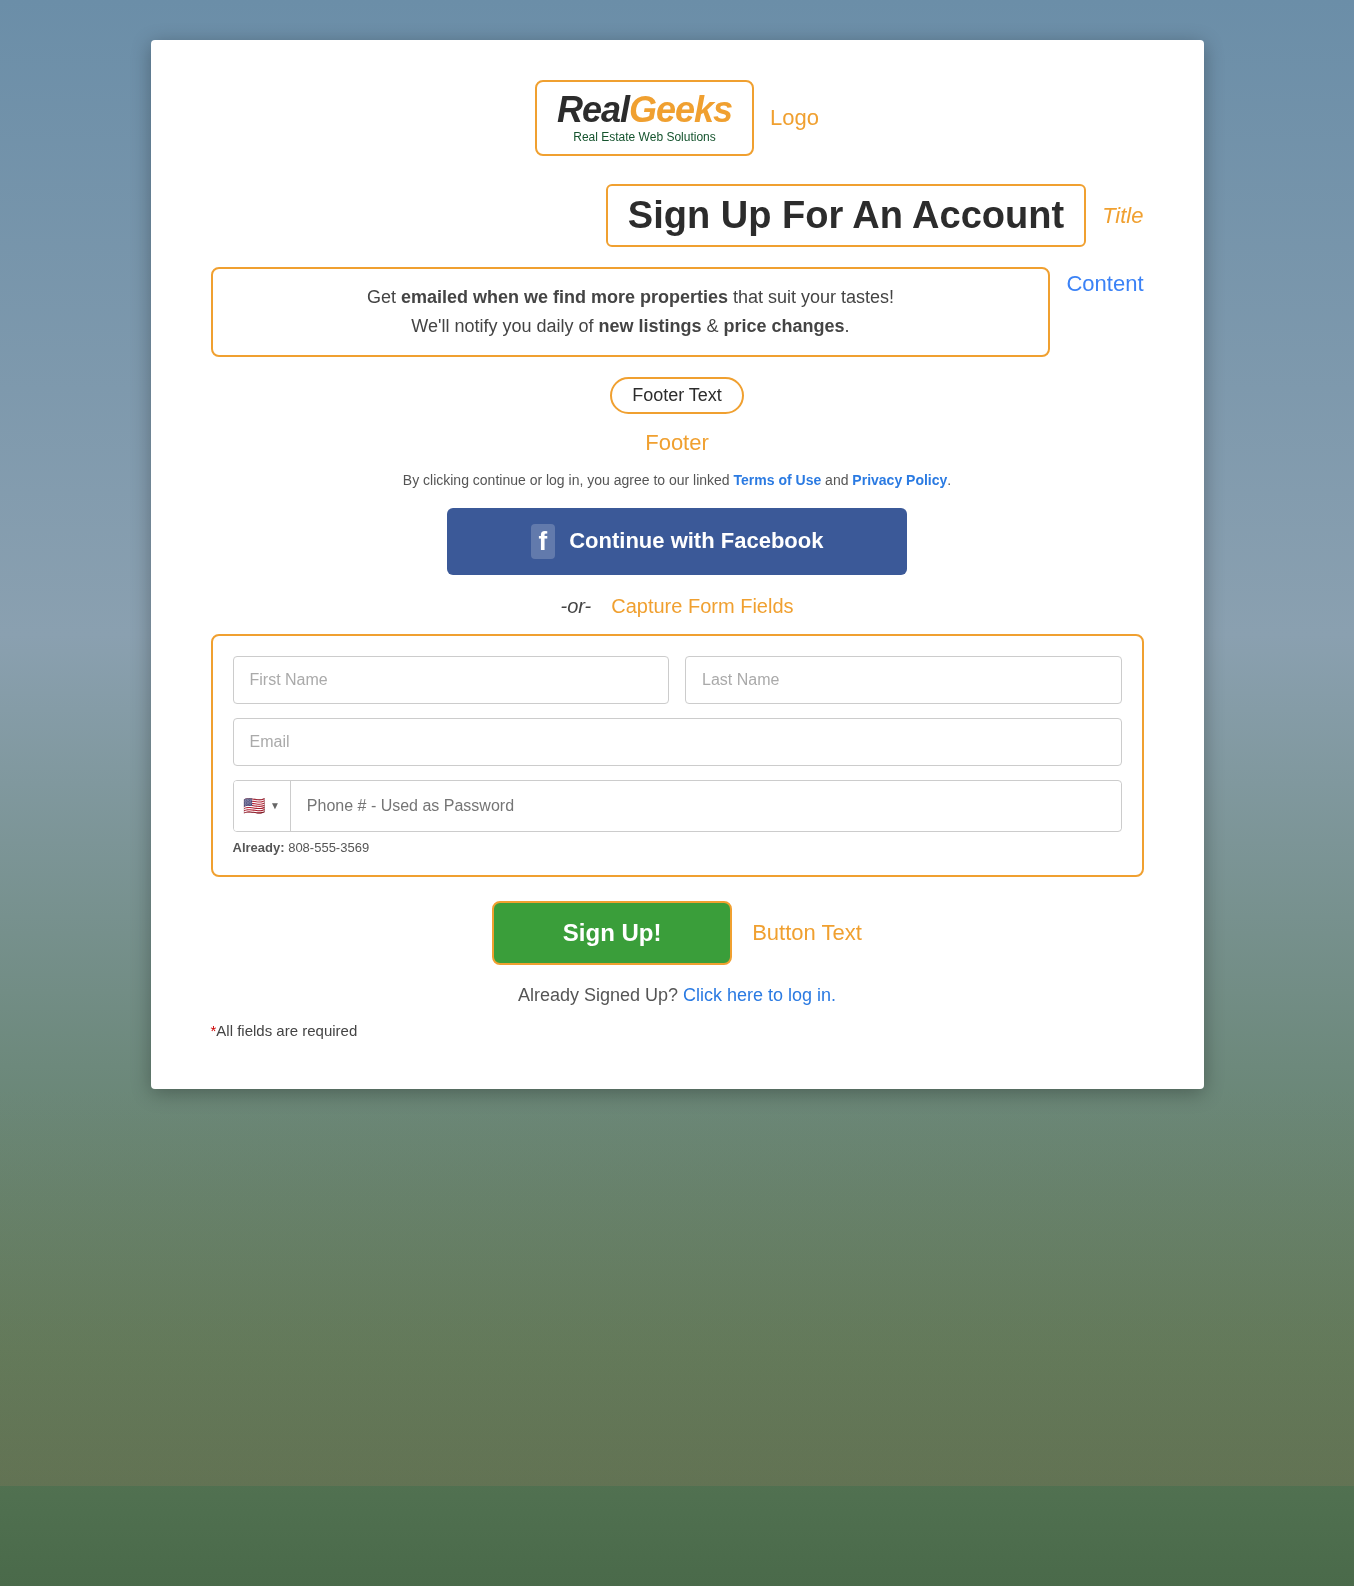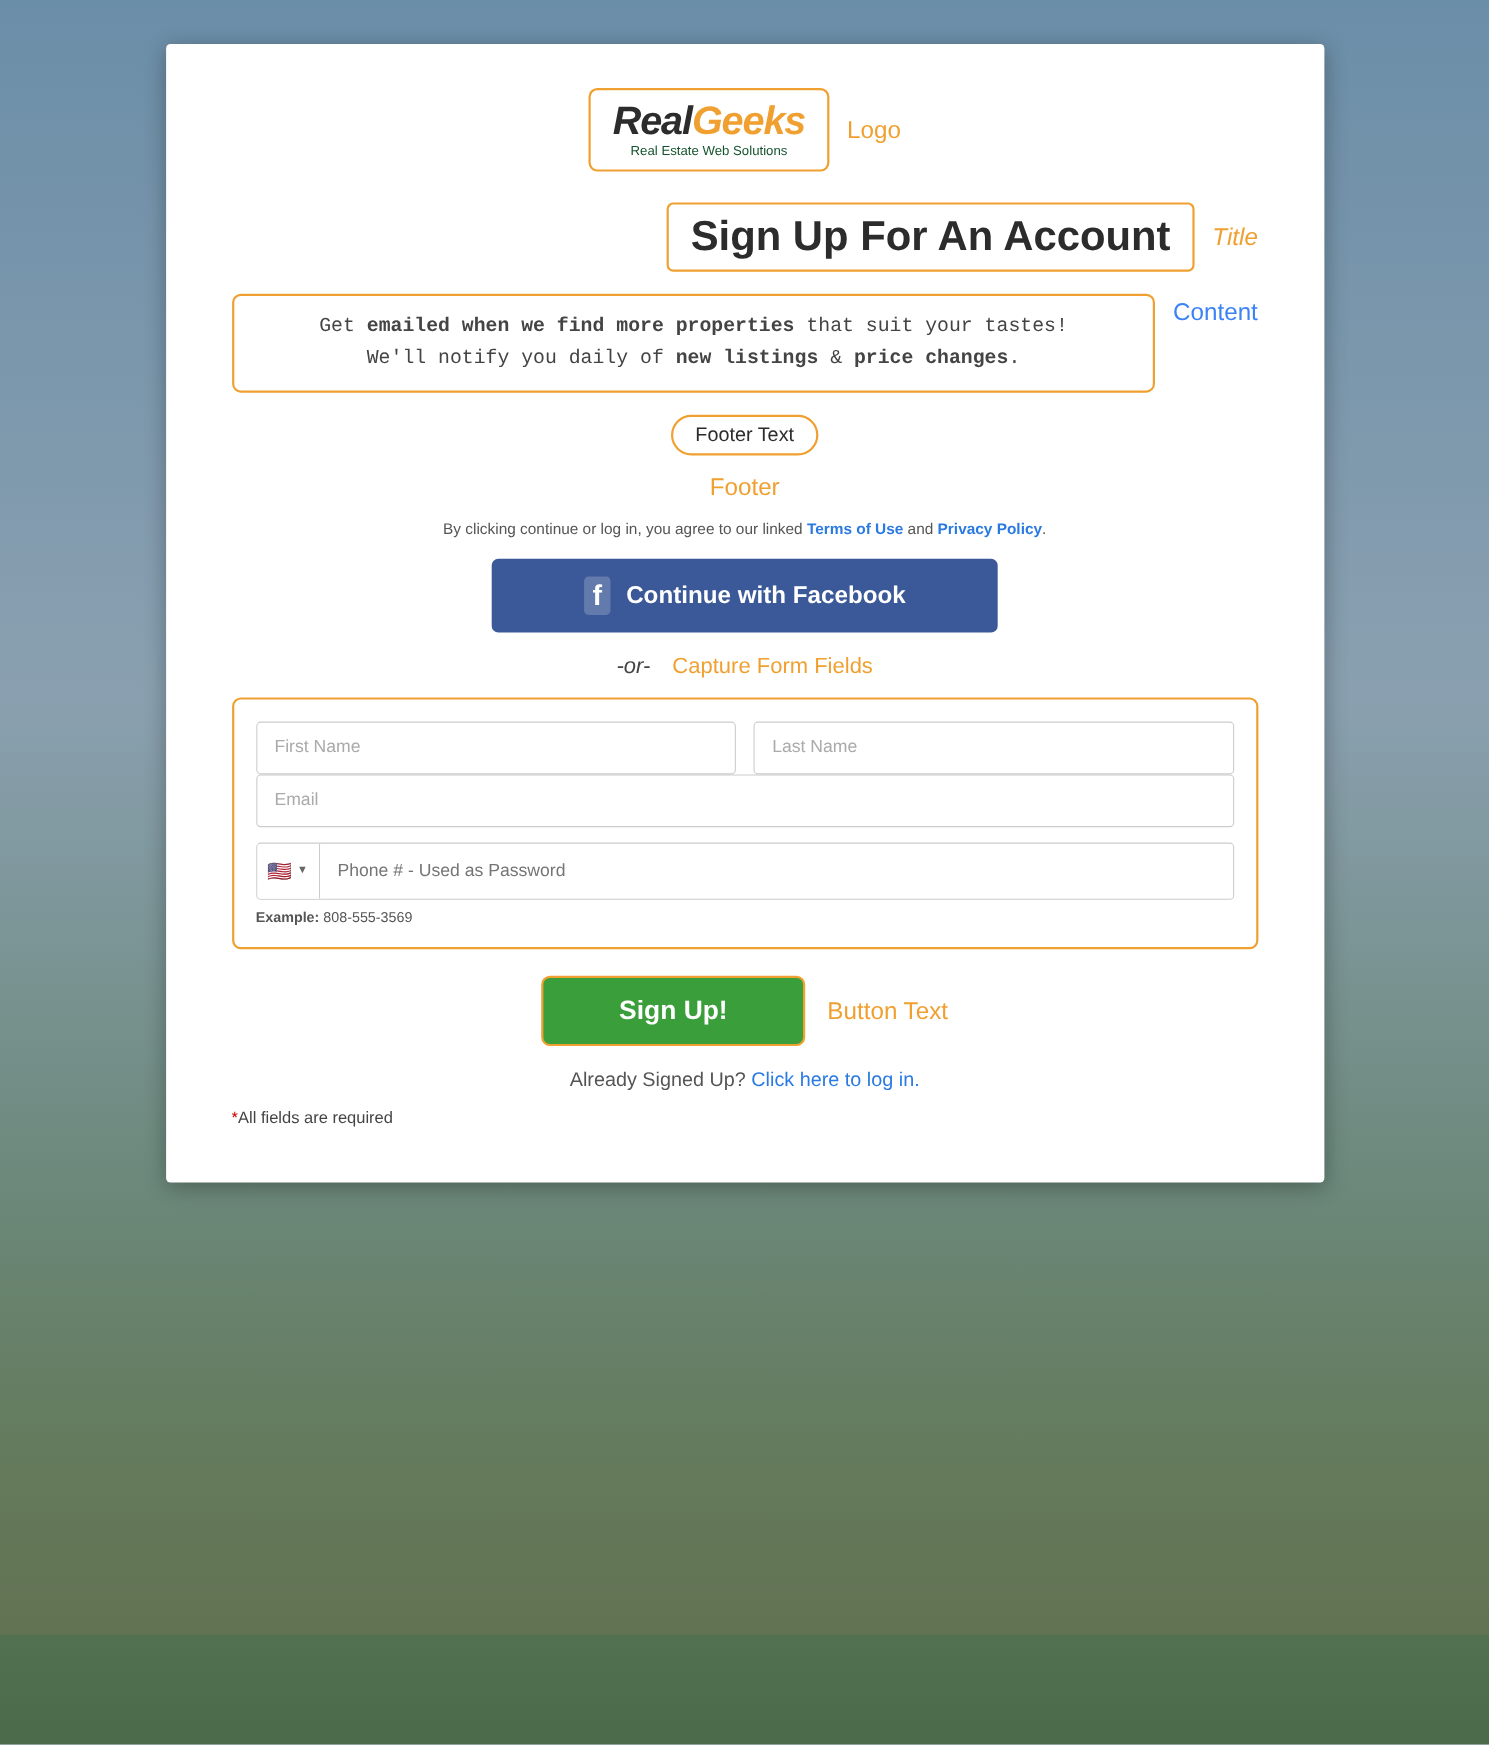--- a/index.html
+++ b/index.html
@@ -127,21 +127,20 @@
       gap: 16px;
       margin-bottom: 20px;
     }
 
     .content-box {
       border: 2px solid #f0a030;
       border-radius: 8px;
       padding: 14px 20px;
       flex: 1;
       text-align: center;
-      font-family: Liberation Mono, monospace;
     }
 
     .content-text {
       font-size: 18px;
       color: #444;
       line-height: 1.6;
     }
 
     .content-label {
       color: #3b82f6;
@@ -240,20 +239,21 @@
     .form-container {
       border: 2px solid #f0a030;
       border-radius: 8px;
       padding: 20px;
       margin-bottom: 24px;
     }
 
     .name-row {
       display: flex;
       gap: 16px;
+      margin-bottom: 14px;
     }
 
     .input-field {
       width: 100%;
       padding: 14px 16px;
       font-size: 16px;
       color: #999;
       border: 1px solid #ccc;
       border-radius: 4px;
       outline: none;
@@ -427,21 +427,21 @@
       <input class="input-field" type="email" placeholder="Email" style="">
     </div>
     <div class="phone-row">
       <div class="phone-flag">
         <span>🇺🇸</span>
         <span class="chevron">▼</span>
       </div>
       <input class="phone-input" type="tel" placeholder="Phone # - Used as Password" style="">
     </div>
     <p class="example-text">
-      <span class="example-bold">Example:</span>
+      <span class="example-bold">Already:</span>
       <span>808-555-3569</span>
     </p>
   </div>
 
   <div class="signup-row">
     <button class="signup-btn">Sign Up!</button>
     <span class="button-text-label">Button Text</span>
   </div>
 
   <p class="already-row">

